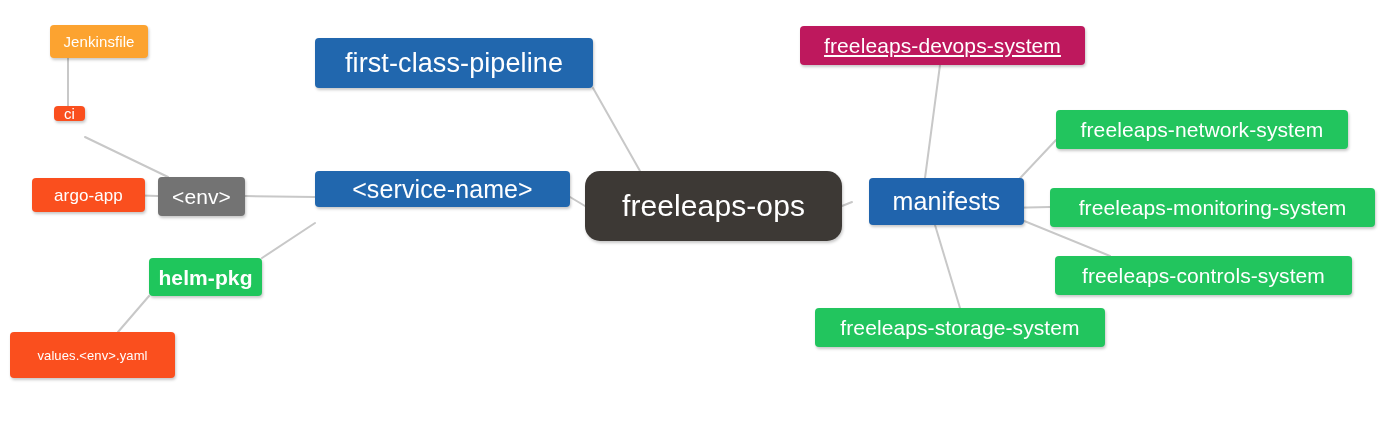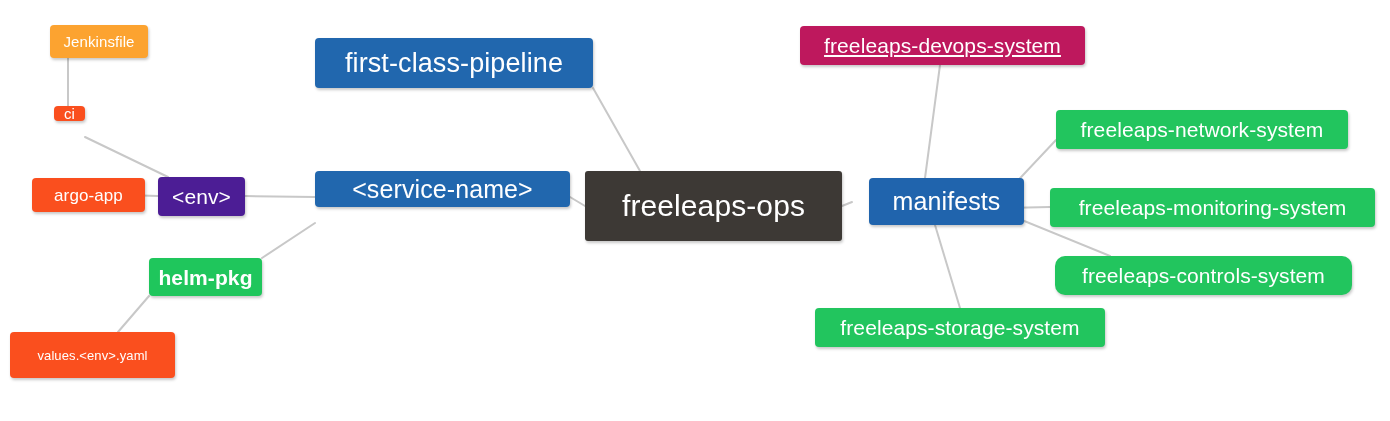--- a/index.html
+++ b/index.html
@@ -33,21 +33,21 @@
     align-items: center;
     justify-content: center;
     color: #ffffff;
     border-radius: 4px;
     white-space: nowrap;
     box-shadow: 1px 2px 3px rgba(0,0,0,0.22);
     line-height: 1;
     letter-spacing: 0.1px;
   }
   .node.root {
-    border-radius: 3px;
+    border-radius: 15px;
   }
 </style>
 </head>
 <body>
 
 <div id="mindmap">
   <svg id="edge-layer" viewBox="0 0 1390 421" width="1390" height="421">
       <path d="M 585,206 L 570,197" stroke="#c8c8c8" stroke-width="2" fill="none" stroke-linecap="round"></path>
       <path d="M 593,88 L 640,171" stroke="#c8c8c8" stroke-width="2" fill="none" stroke-linecap="round"></path>
       <path d="M 842,206 L 852,202" stroke="#c8c8c8" stroke-width="2" fill="none" stroke-linecap="round"></path>
@@ -69,21 +69,21 @@
       </div>
       <div class="node" style="left: 315px; top: 171px; width: 255px; height: 36px; background: rgb(33, 103, 174); color: rgb(255, 255, 255); font-size: 25px; text-align: center;">
         <span>&lt;service-name&gt;</span>
       </div>
       <div class="node" style="left: 315px; top: 38px; width: 278px; height: 50px; background: rgb(33, 103, 174); color: rgb(255, 255, 255); font-size: 27px;">
         <span>first-class-pipeline</span>
       </div>
       <div class="node" style="left: 852px; top: 178px; width: 155px; height: 47px; background: rgb(32, 100, 173); color: rgb(255, 255, 255); font-size: 25px; margin-left: 17px;">
         <span>manifests</span>
       </div>
-      <div class="node" style="left: 158px; top: 177px; width: 87px; height: 39px; background: #4c1d95; color: rgb(255, 255, 255); font-size: 21px;">
+      <div class="node" style="left: 158px; top: 177px; width: 87px; height: 39px; background: #737373; color: rgb(255, 255, 255); font-size: 21px;">
         <span>&lt;env&gt;</span>
       </div>
       <div class="node" style="left: 149px; top: 258px; width: 113px; height: 38px; background: rgb(31, 198, 92); color: rgb(255, 255, 255); font-size: 21px; font-weight: bold;">
         <span>helm-pkg</span>
       </div>
       <div class="node" style="left: 54px; top: 106px; width: 31px; height: 15px; background: rgb(250, 79, 30); color: rgb(255, 255, 255); font-size: 15px;">
         <span>ci</span>
       </div>
       <div class="node" style="left: 2px; top: 25px; width: 98px; height: 33px; background: rgb(252, 163, 48); color: rgb(255, 255, 255); font-size: 15px; margin-left: 48px;">
         <span>Jenkinsfile</span>
@@ -96,20 +96,20 @@
       </div>
       <div class="node" style="left: 800px; top: 26px; width: 285px; height: 39px; background: #be185d; color: rgb(255, 255, 255); font-size: 21px; text-decoration: underline;">
         <span>freeleaps-devops-system</span>
       </div>
       <div class="node" style="left: 1056px; top: 110px; width: 292px; height: 39px; background: rgb(34, 197, 94); color: rgb(255, 255, 255); font-size: 21px;">
         <span>freeleaps-network-system</span>
       </div>
       <div class="node" style="left: 1050px; top: 188px; width: 325px; height: 39px; background: rgb(34, 197, 94); color: rgb(255, 255, 255); font-size: 21px;">
         <span>freeleaps-monitoring-system</span>
       </div>
-      <div class="node" style="left: 1055px; top: 256px; width: 297px; height: 39px; background: rgb(34, 197, 94); color: rgb(255, 255, 255); font-size: 21px; border-radius: 10px;">
+      <div class="node" style="left: 1055px; top: 256px; width: 297px; height: 39px; background: rgb(34, 197, 94); color: rgb(255, 255, 255); font-size: 21px;">
         <span>freeleaps-controls-system</span>
       </div>
       <div class="node" style="left: 815px; top: 308px; width: 290px; height: 39px; background: rgb(34, 197, 94); color: rgb(255, 255, 255); font-size: 21px;">
         <span>freeleaps-storage-system</span>
       </div>
     </div>
 </div>
 
 </body></html>

